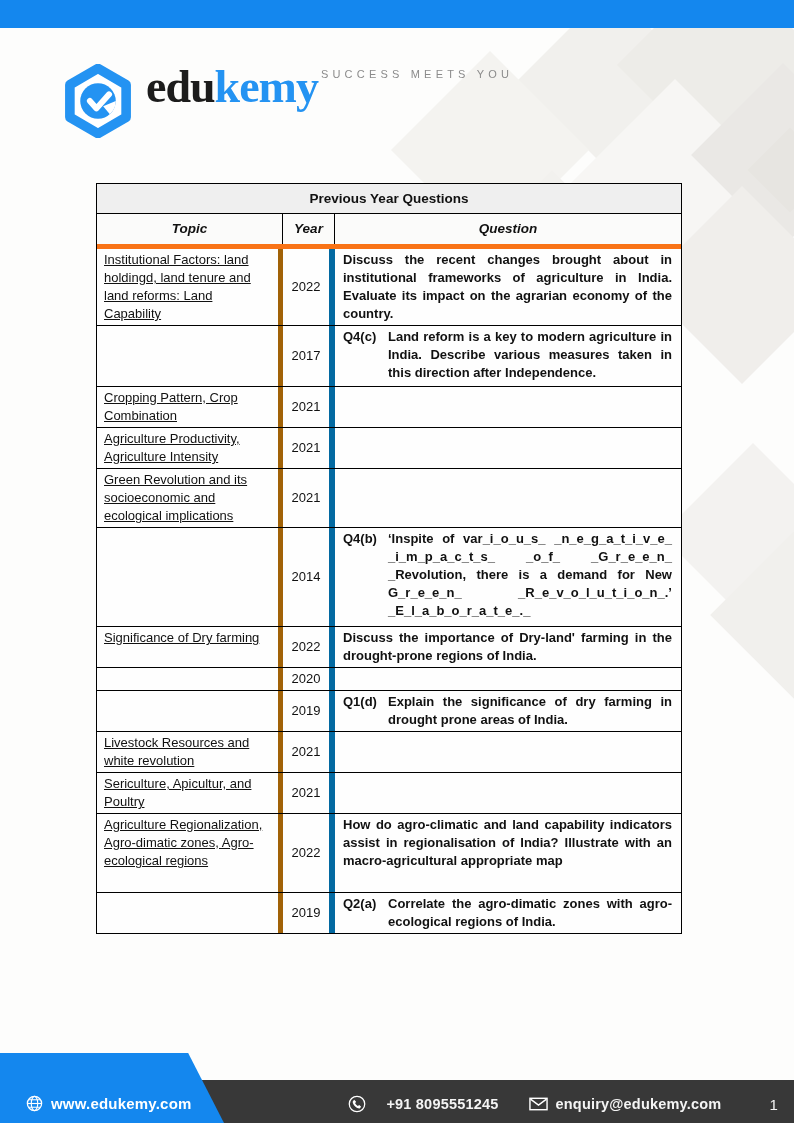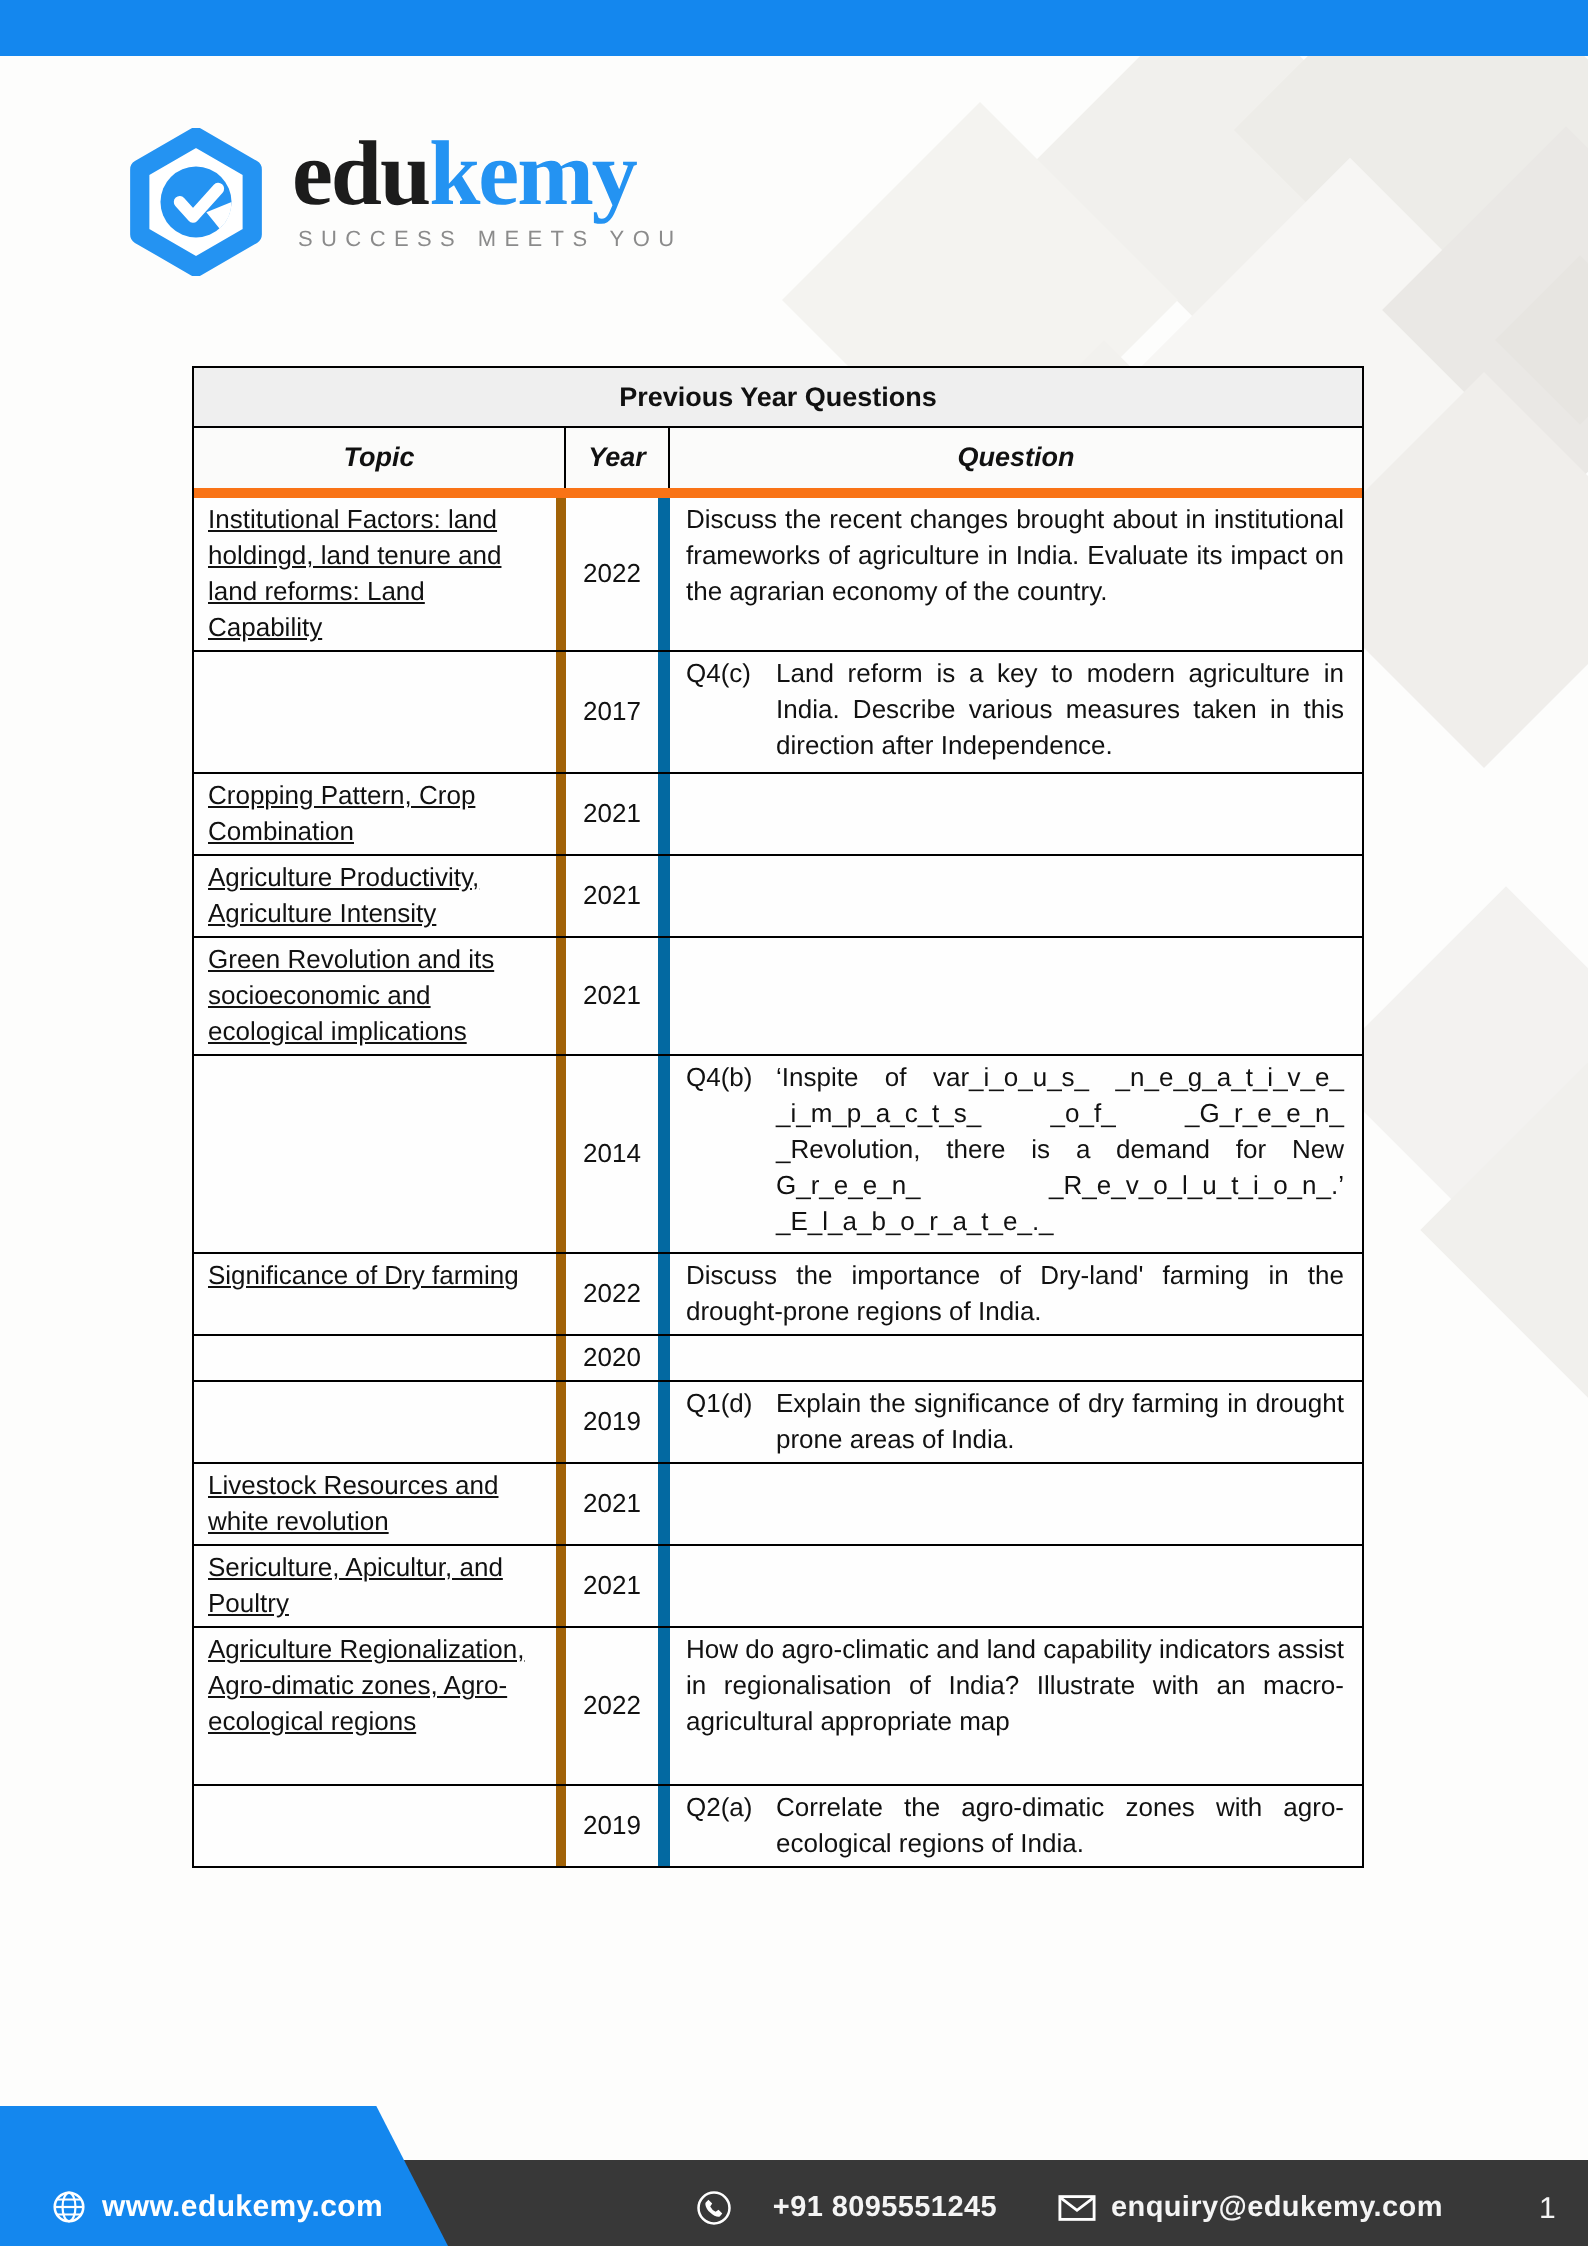--- a/index.html
+++ b/index.html
@@ -22,21 +22,21 @@
   .d5 { left:718px; top:90px;  width:130px; height:130px; background:#eae8e5; }
   .d6 { left:492px; top:195px; width:120px; height:120px; background:#f2f1ee; }
   .d7 { left:672px; top:215px; width:140px; height:140px; background:#f0eeeb; }
   .d8 { left:760px; top:140px; width:60px;  height:60px;  background:#e7e5e1; }
   .d9 { left:688px; top:470px; width:130px; height:130px; background:#f3f2f0; }
   .d10{ left:735px; top:555px; width:120px; height:120px; background:#f1f0ed; }
 
   
   .logo { position:absolute; left:60px; top:64px; z-index:2; display:flex; align-items:flex-start; gap:10px; }
   .logo-mark { width:76px; height:74px; }
-  .logo-text { display:flex; flex-direction:column; }
+  .logo-text { display:flex; }
   .wordmark { font-family:"Liberation Serif", serif; font-weight:700; font-size:46px; line-height:46px; letter-spacing:-1px; }
   .wordmark .wm-dark { color:#1c1c1c; }
   .wordmark .wm-blue { color:#2493f2; }
   .tagline { font-size:11px; letter-spacing:4.2px; color:#8b8b8b; margin-top:4px; margin-left:3px; white-space:nowrap; }
 
   
   .pyq-table {
     position:absolute; left:96px; top:183px; width:586px; z-index:2;
     border:1.4px solid #000; background:#fefefe;
     font-size:13px; line-height:18px;
@@ -48,21 +48,21 @@
   }
   .thead { display:grid; grid-template-columns:186px 52px 1fr; border-bottom:5px solid #f97316; background:#fbfbfa;font-style:italic; }
   .thead .hcell { padding:6px 4px; text-align:center; font-weight:700; font-size:13.5px; }
   .thead .hcell.c1, .thead .hcell.c2 { border-right:1px solid #000; }
 
   .trow { display:grid; grid-template-columns:186px 52px 1fr; border-bottom:1px solid #000; }
   .trow:last-child { border-bottom:none; }
   .cell { padding:2px 7px; }
   .cell.topic { border-right:5px solid #a16207;text-decoration:underline; }
   .cell.year  { border-right:6px solid #0369a1; display:flex; align-items:center; justify-content:center; padding:2px 2px; }
-  .cell.question { text-align:justify; padding:2px 9px 2px 8px; }
+  .cell.question { text-align:justify; padding:2px 9px 2px 8px;font-weight:bold; }
   .cell.question.with-qnum { display:flex; gap:9px; }
   .qnum { flex:0 0 36px; text-align:left; }
   .qtext { flex:1; text-align:justify; }
 
   
   .footer-dark {
     position:absolute; left:0; bottom:0; width:100%; height:43px;
     background:#383838; z-index:2;
   }
   .footer-blue {

